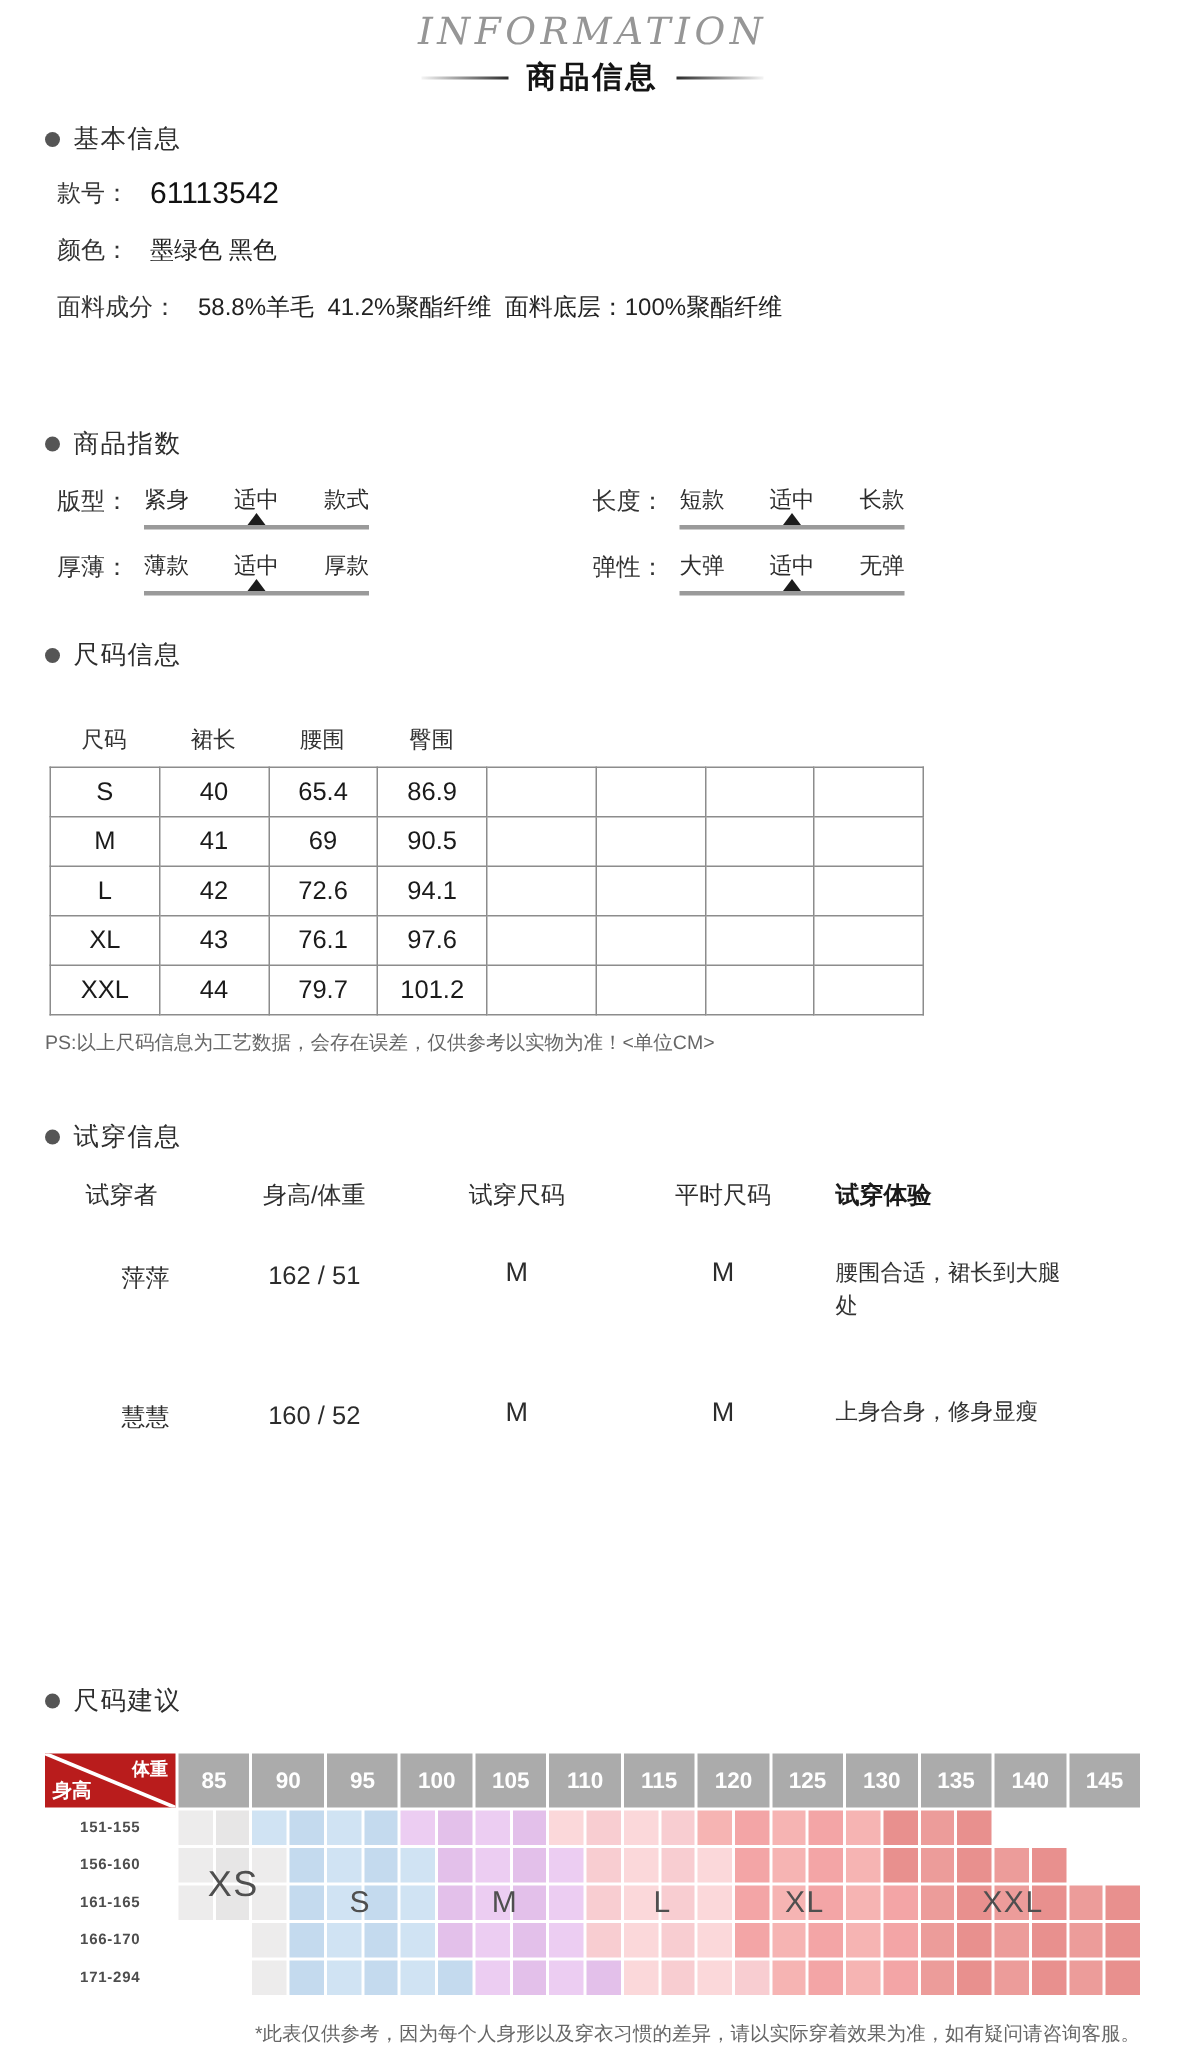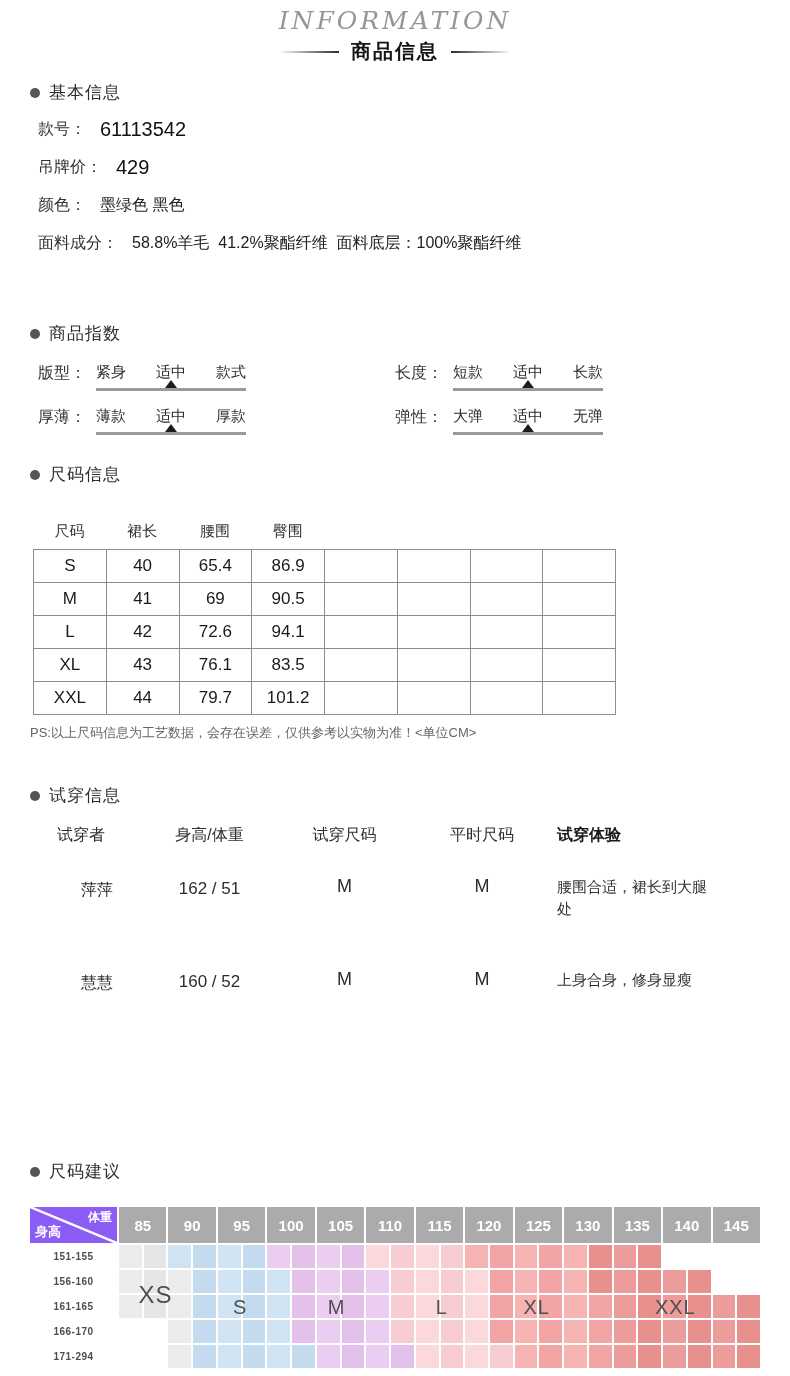--- a/index.html
+++ b/index.html
@@ -78,21 +78,21 @@
   .fit-row.r2 { margin-top:30px; }
 
   
   .sec-suggest { margin-top:166px; }
   .heatmap { margin-top:24px; width:730px; }
   .hm-head { display:grid; grid-template-columns:87px repeat(13,1fr); gap:2px; height:36px; }
   .hm-head-cell {
     background:#ababab; color:#fff; font-size:15px; font-weight:bold;
     display:flex; align-items:center; justify-content:center;
   }
-  .hm-corner { position:relative; background:#8b5cf6; }
+  .hm-corner { position:relative; background:#b91c1c; }
   .hm-corner svg { position:absolute; inset:0; width:100%; height:100%; }
   .hm-corner .ct { position:absolute; top:2px; right:5px; color:#fff; font-size:12px; font-weight:bold; }
   .hm-corner .cb { position:absolute; bottom:2px; left:5px; color:#fff; font-size:13px; font-weight:bold; }
   .hm-bodywrap { position:relative; margin-top:2px; }
   .hm-body { display:grid; grid-template-columns:87px repeat(26,1fr); grid-auto-rows:23px; gap:2px; }
   .hm-rowlabel {
     display:flex; align-items:center; justify-content:center;
     font-size:10px; font-weight:700; color:#4d4d4d; letter-spacing:0.5px;
   }
   .hm-cell { width:100%; height:100%; }
@@ -121,24 +121,20 @@
     <div class="sec-title">
       <div class="bullet"></div>
       <span>基本信息</span>
     </div>
     <div class="basic-rows">
         <div class="info-row">
           <span class="info-label">款号：</span>
           <span class="info-value big">61113542</span>
         </div>
         <div class="info-row">
-          <span class="info-label">吊牌价：</span>
-          <span class="info-value big">429</span>
-        </div>
-        <div class="info-row">
           <span class="info-label">颜色：</span>
           <span class="info-value">墨绿色 黑色</span>
         </div>
         <div class="info-row">
           <span class="info-label">面料成分：</span>
           <span class="info-value">58.8%羊毛  41.2%聚酯纤维  面料底层：100%聚酯纤维</span>
         </div>
       </div>
   </div>
 
@@ -243,21 +239,21 @@
             <td>94.1</td>
             <td></td>
             <td></td>
             <td></td>
             <td></td>
           </tr>
           <tr>
             <td>XL</td>
             <td>43</td>
             <td>76.1</td>
-            <td>83.5</td>
+            <td>97.6</td>
             <td></td>
             <td></td>
             <td></td>
             <td></td>
           </tr>
           <tr>
             <td>XXL</td>
             <td>44</td>
             <td>79.7</td>
             <td>101.2</td>

